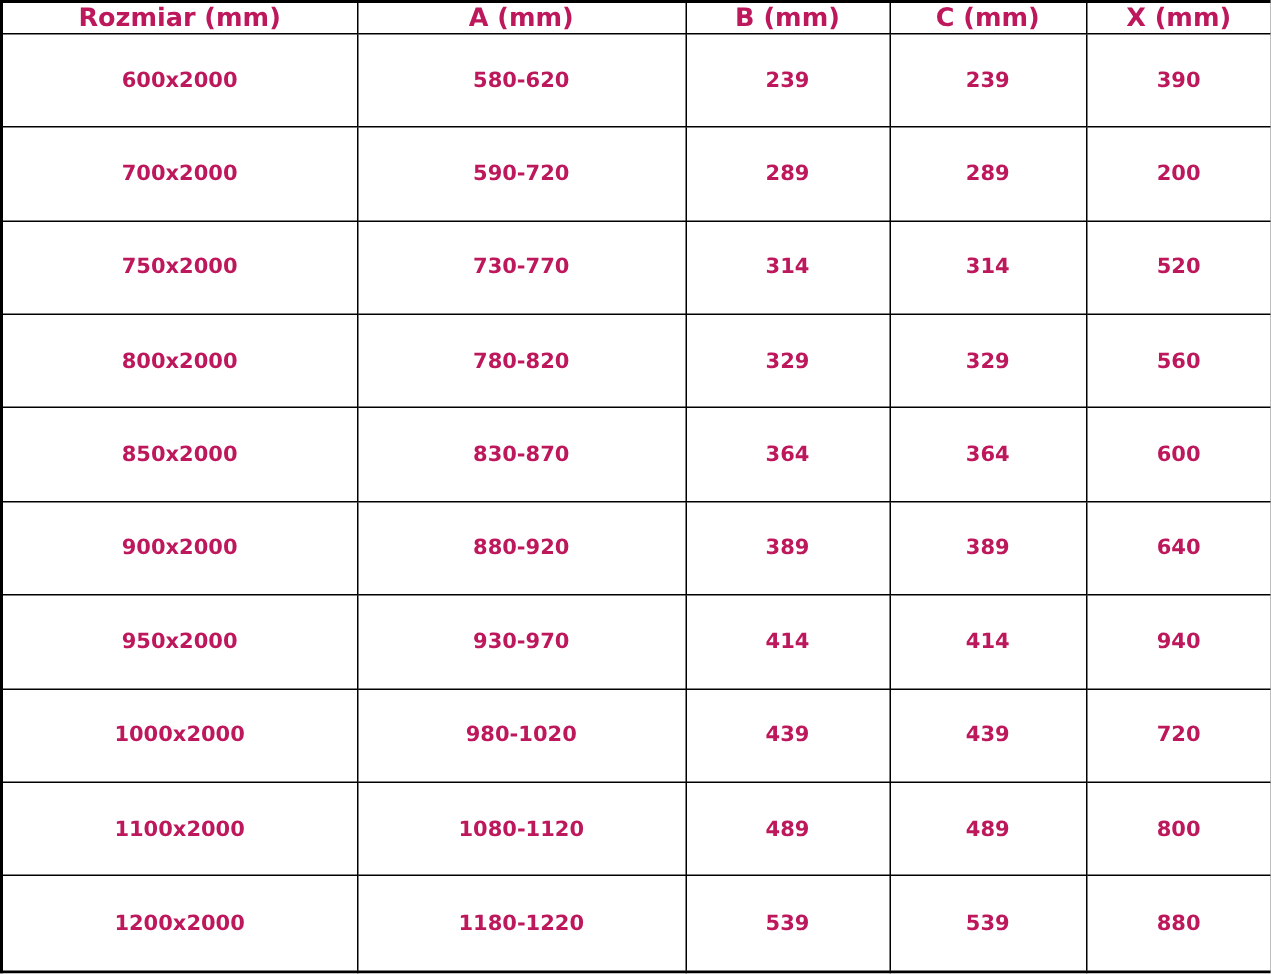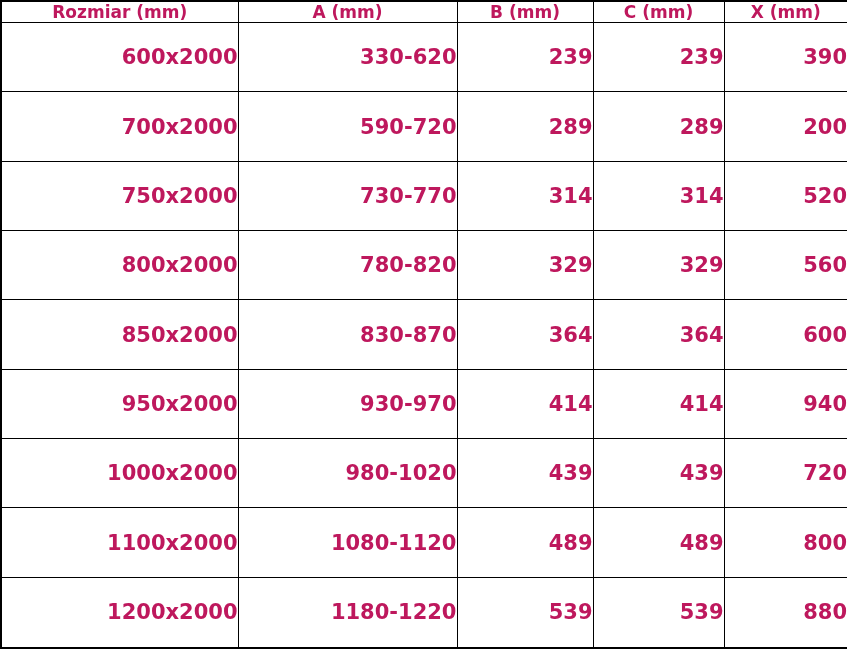--- a/index.html
+++ b/index.html
@@ -23,22 +23,21 @@
     text-align: center;
     vertical-align: middle;
     font-weight: bold;
     color: #be185d;
     padding: 0;
   }
   #size-table th {
     font-size: 17px;
   }
   #size-table td {
-    font-size: 21px;
-    text-align: right;
+    font-size: 14px;
   }
   
   col.c0 { width: 237px; }
   col.c1 { width: 219px; }
   col.c2 { width: 136px; }
   col.c3 { width: 131px; }
   col.c4 { width: 124px; }
   
   #size-table {
     border: 2px solid #000000;
@@ -60,21 +59,21 @@
       <th>Rozmiar (mm)</th>
       <th>A (mm)</th>
       <th>B (mm)</th>
       <th>C (mm)</th>
       <th>X (mm)</th>
     </tr>
   </thead>
   <tbody>
     <tr>
       <td>600x2000</td>
-      <td>330-620</td>
+      <td>580-620</td>
       <td>239</td>
       <td>239</td>
       <td>390</td>
     </tr>
     <tr>
       <td>700x2000</td>
       <td>590-720</td>
       <td>289</td>
       <td>289</td>
       <td>200</td>
@@ -94,20 +93,27 @@
       <td>560</td>
     </tr>
     <tr>
       <td>850x2000</td>
       <td>830-870</td>
       <td>364</td>
       <td>364</td>
       <td>600</td>
     </tr>
     <tr>
+      <td>900x2000</td>
+      <td>880-920</td>
+      <td>389</td>
+      <td>389</td>
+      <td>640</td>
+    </tr>
+    <tr>
       <td>950x2000</td>
       <td>930-970</td>
       <td>414</td>
       <td>414</td>
       <td>940</td>
     </tr>
     <tr>
       <td>1000x2000</td>
       <td>980-1020</td>
       <td>439</td>

